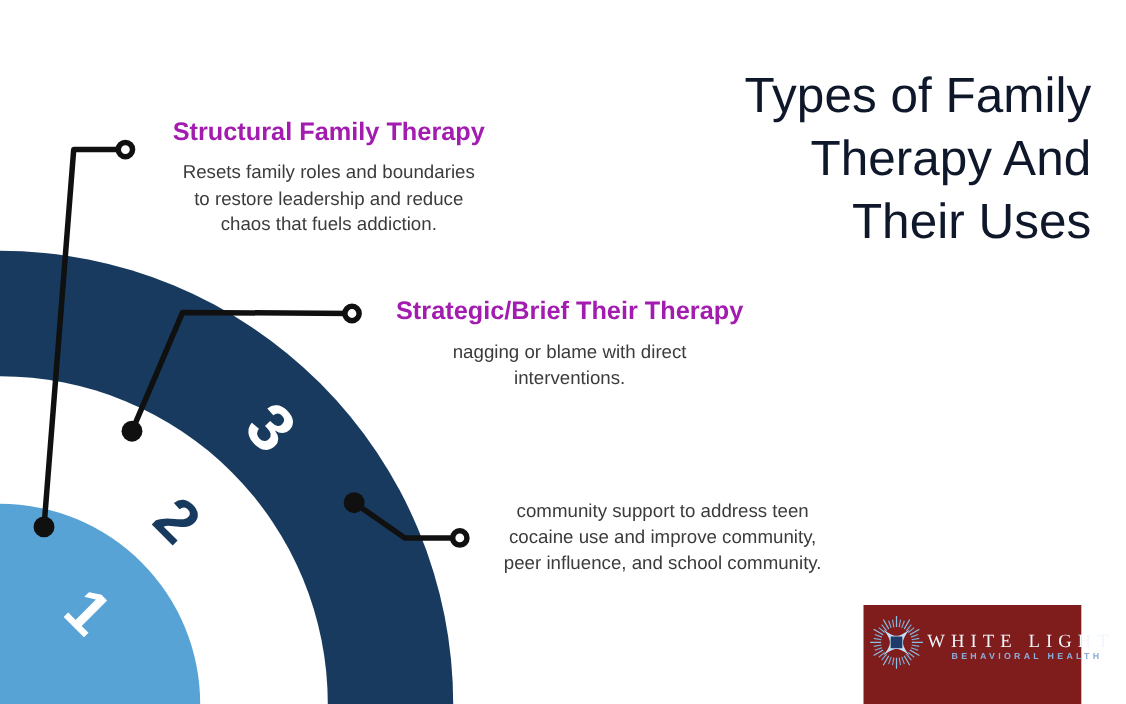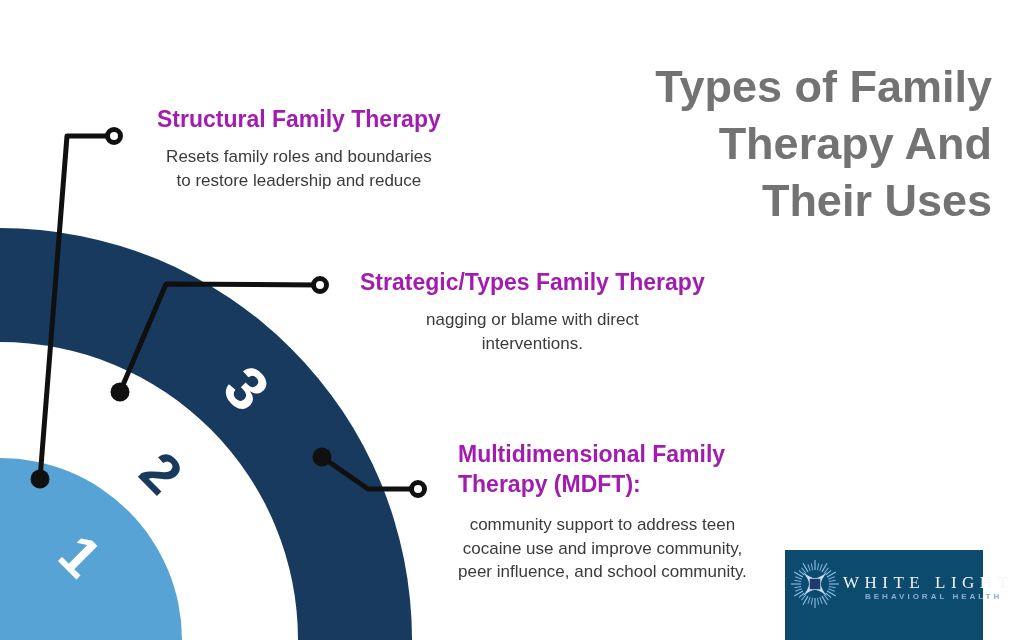--- a/index.html
+++ b/index.html
@@ -21,25 +21,25 @@
   .pointer-ring{fill:#ffffff;stroke:#101010;stroke-width:5;}
   .section{position:absolute;}
   .section-heading{font-size:23px;font-weight:bold;color:#a21caf;line-height:30px;}
   .section-body{margin-top:11px;font-size:17px;color:#3b3b3d;line-height:23.6px;text-align:center;}
   .sec-structural{left:157px;top:104px;}
   .sec-strategic{left:360px;top:267px;}
   .sec-mdft{left:458px;top:439px;}
   .sec-mdft .section-body{margin-top:14px;}
   .title{
     position:absolute;top:58px;right:32px;width:420px;text-align:right;
-    font-size:45px;line-height:57px;font-weight:bold;color:#737373;
+    font-size:45px;line-height:57px;font-weight:normal;color:#0f172a;
   }
   .logo{
     position:absolute;left:785px;top:550px;width:198px;height:90px;
-    background:#0c4a6e;
+    background:#7f1d1d;
   }
   .starburst{position:absolute;left:2px;top:6px;}
   .logo-name{
     position:absolute;left:58px;top:23px;
     font-family:"Liberation Serif",serif;font-size:17px;letter-spacing:5.5px;
     color:#f2f6fb;white-space:nowrap;
   }
   .logo-tagline{
     position:absolute;left:80px;top:42px;
     font-size:8px;letter-spacing:3px;color:#8cadd9;white-space:nowrap;font-weight:bold;
@@ -82,36 +82,33 @@
     <div>Types of Family</div>
     <div>Therapy And</div>
     <div>Their Uses</div>
   </div>
 
   <div class="section sec-structural">
     <div class="section-heading">Structural Family Therapy</div>
     <div class="section-body">
       <div>Resets family roles and boundaries</div>
       <div>to restore leadership and reduce</div>
+      <div>chaos that fuels addiction.</div>
     </div>
   </div>
 
   <div class="section sec-strategic">
-    <div class="section-heading">Strategic/Types Family Therapy</div>
+    <div class="section-heading">Strategic/Brief Their Therapy</div>
     <div class="section-body">
       <div>nagging or blame with direct</div>
       <div>interventions.</div>
     </div>
   </div>
 
   <div class="section sec-mdft">
-    <div class="section-heading">
-      <div>Multidimensional Family</div>
-      <div>Therapy (MDFT):</div>
-    </div>
     <div class="section-body">
       <div>community support to address teen</div>
       <div>cocaine use and improve community,</div>
       <div>peer influence, and school community.</div>
     </div>
   </div>
 
   <div class="logo">
     <svg class="starburst" width="56" height="56" viewBox="0 0 56 56">
       <defs>

